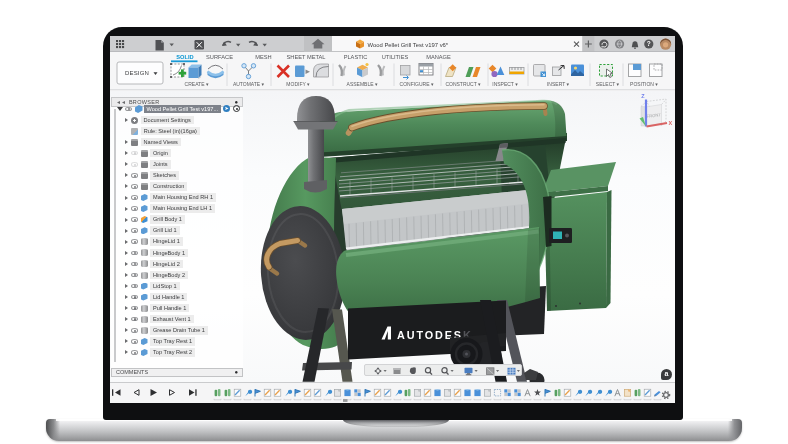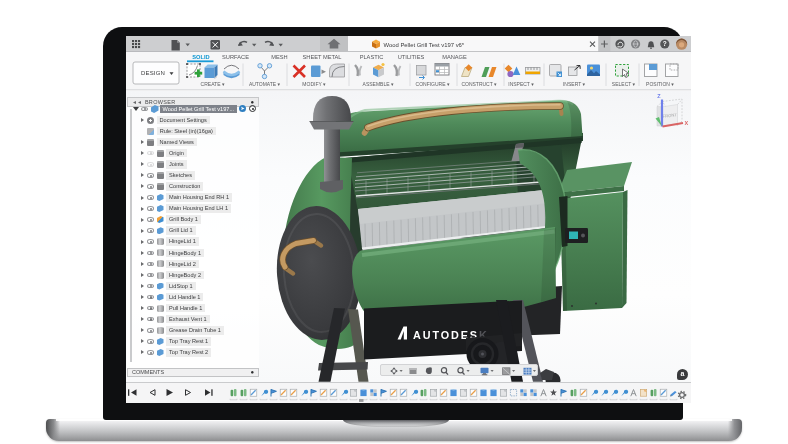--- a/index.html
+++ b/index.html
@@ -8,21 +8,21 @@
  border-radius:4px 4px 13px 13px;box-shadow:0 1px 2px rgba(0,0,0,.25)}
 #base .lcap{position:absolute;left:0;top:0;width:14px;height:100%;border-radius:4px 0 0 13px;
  background:linear-gradient(90deg,#4d4e50 0%,#8a8b8d 55%,rgba(175,176,178,0) 100%)}
 #base .rcap{position:absolute;right:0;top:0;width:14px;height:100%;border-radius:0 4px 13px 0;
  background:linear-gradient(270deg,#646568 0%,#909194 55%,rgba(175,176,178,0) 100%)}
 #base .topline{position:absolute;left:10px;right:10px;top:0;height:1.5px;background:rgba(255,255,255,.9)}
 #notch{position:absolute;left:343px;top:419.5px;width:106px;height:7px;border-radius:0 0 53px 53px/0 0 9px 9px;
  background:linear-gradient(180deg,#5d5e62 0%,#a2a3a6 40%,#cfd0d2 75%,#e2e3e5 100%);box-shadow:inset 0 -1px 2px rgba(0,0,0,0.18)}
 #screen{position:absolute;left:103px;top:27px;width:580px;height:393px;background:#0e0f11;
  border-radius:19px 19px 3px 3px}
-#content{position:absolute;left:23px;top:9px;width:565px;height:367px;background:#f6f6f7;overflow:hidden}
+#content{position:absolute;left:7px;top:9px;width:565px;height:367px;background:#f6f6f7;overflow:hidden}
 #titlebar{position:absolute;left:0;top:0;width:565px;height:16px}
 #ribbon{position:absolute;left:0;top:16px;width:565px;height:38.5px}
 #viewport{position:absolute;left:0;top:54.5px;width:565px;height:291px;overflow:hidden;
  background:linear-gradient(180deg,#f4f5f7 0%,#fbfcfd 30%,#fefefe 70%,#f8f9fa 100%)}
 #modelsvg{position:absolute;left:135px;top:-1px;width:430px;height:292px}
 #timeline{position:absolute;left:0;top:345.5px;width:565px;height:21.5px}
 #browser{position:absolute;left:1px;top:6.5px;width:132px;height:271px;background:rgba(255,255,255,.72)}
 #bhead{position:absolute;left:0;top:0;width:132px;height:10px;background:#ebebec;border:1px solid #c6c7c9;
  font-size:5.5px;color:#4a4b4d;display:flex;align-items:center;padding:0 4px}
 #bhead .tt{letter-spacing:.3px}

